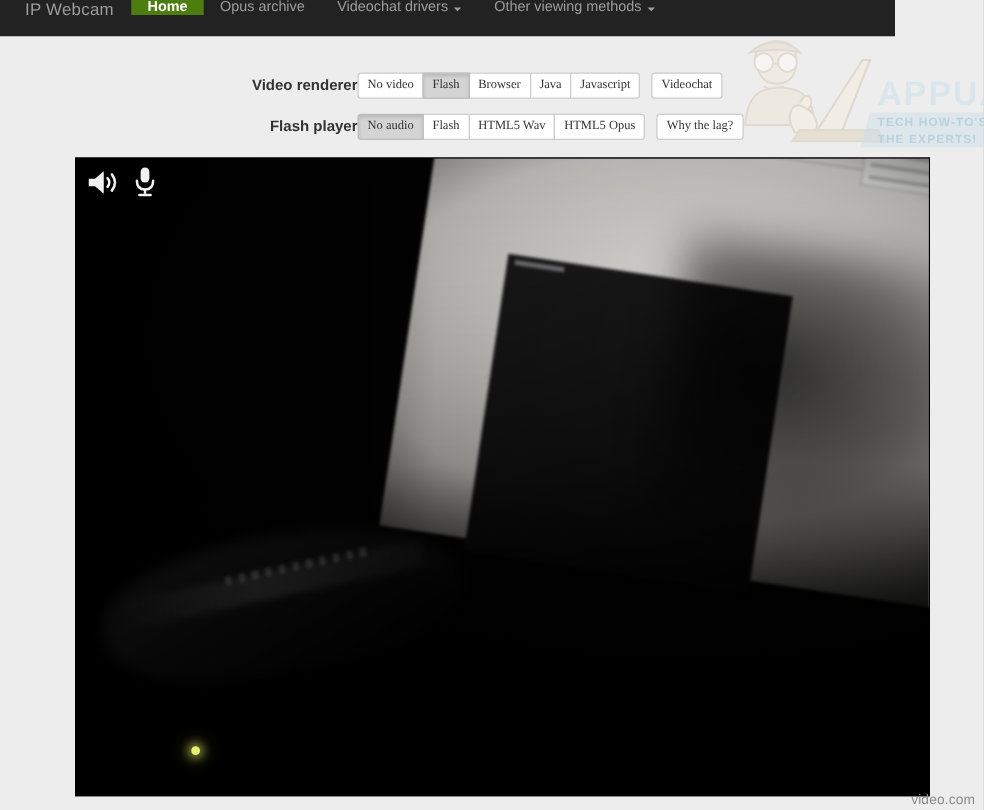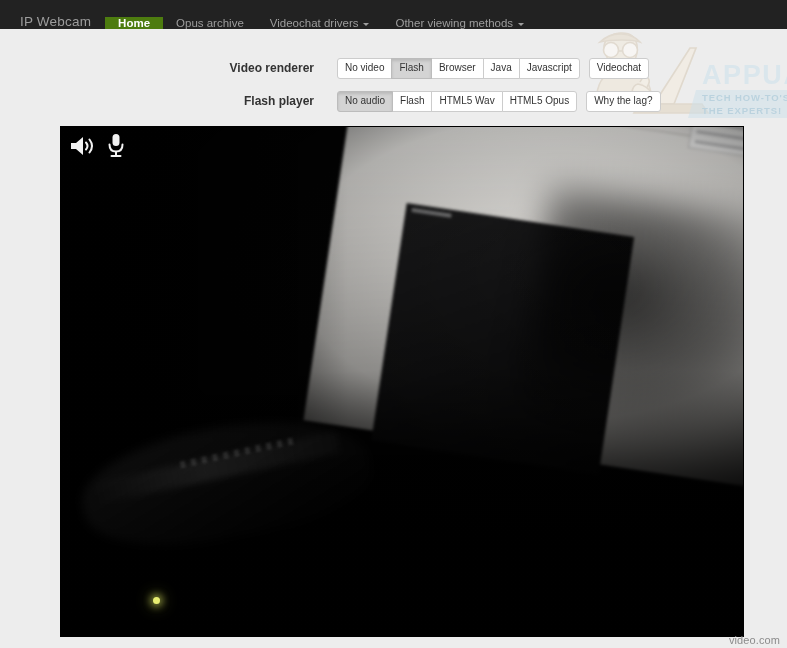--- a/index.html
+++ b/index.html
@@ -8,25 +8,25 @@
     width: 787px;
     height: 648px;
     overflow: hidden;
     background: #ededed;
     font-family: "Liberation Sans", sans-serif;
   }
 
   
   .navbar {
     position: relative;
-    width: 787px;
+    width: 716px;
     height: 29px;
     background: #222222;
     display: flex;
-    align-items: flex-end;
+    align-items: flex-start;
     z-index: 20;
   }
   .brand {
     display: flex;
     align-items: center;
     padding: 0 14px 0 20px;
     color: #9d9d9d;
     font-size: 13.5px;
     letter-spacing: .2px;
     white-space: nowrap;
@@ -78,36 +78,35 @@
     padding-top: 28px;
     z-index: 10;
   }
   .form-row {
     display: flex;
     align-items: center;
     margin-bottom: 11px;
     height: 22px;
   }
   .form-label {
-    width: 337px;
+    width: 286px;
     text-align: right;
-    padding-right: 23px;
     font-size: 12px;
     font-weight: bold;
     color: #333333;
     white-space: nowrap;
   }
   .btn-groups {
     display: flex;
     align-items: center;
     gap: 9px;
   }
   .btn-group { display: flex; }
   .btn {
-    font-family: Liberation Sans, sans-serif;
+    font-family: Liberation Serif, serif;
     font-size: 10px;
     line-height: 1;
     color: #333333;
     background: #ffffff;
     border: 1px solid #cccccc;
     padding: 5px 7px 6px;
     height: 21px;
     cursor: pointer;
     white-space: nowrap;
     display: flex;

